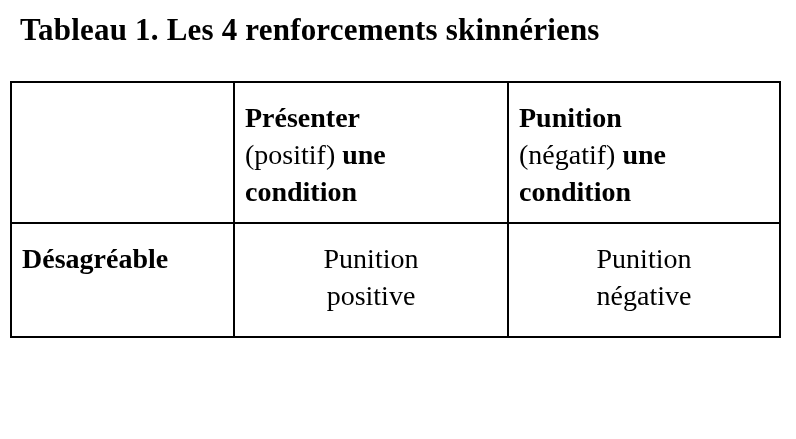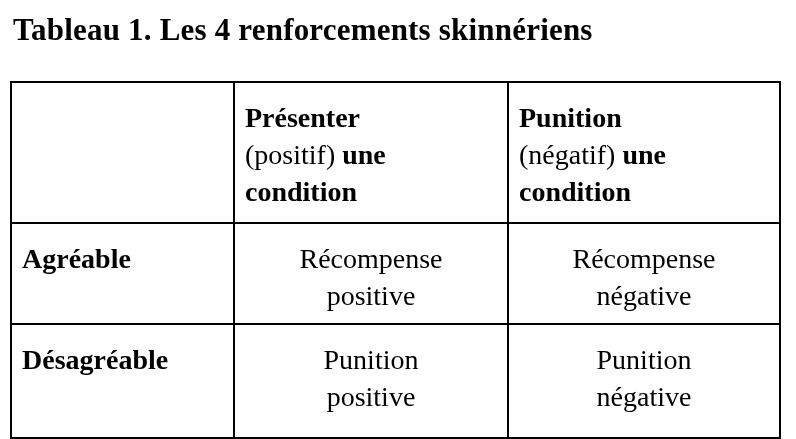--- a/index.html
+++ b/index.html
@@ -12,21 +12,21 @@
     font-family: "Liberation Serif", serif;
     color: #000000;
   }
   .page {
     width: 796px;
     height: 439px;
     position: relative;
   }
   .caption {
     margin: 0;
-    padding: 11px 0 0 13px;
+    padding: 11px 0 0 20px;
     font-size: 31px;
     line-height: 37px;
     font-weight: bold;
     letter-spacing: 0.2px;
   }
   table.grid {
     border-collapse: collapse;
     table-layout: fixed;
     margin: 33px 0 0 10px;
   }
@@ -76,31 +76,20 @@
         <span class="block"><span class="r">(positif)</span> <span class="b">une</span></span>
         <span class="block b">condition</span>
       </td>
       <td class="head">
         <span class="block b">Punition</span>
         <span class="block"><span class="r">(négatif)</span> <span class="b">une</span></span>
         <span class="block b">condition</span>
       </td>
     </tr>
 
-    <tr class="body-row-1">
-      <td class="rowlabel">Agréable</td>
-      <td class="datacell">
-        <span class="block">Récompense</span>
-        <span class="block">positive</span>
-      </td>
-      <td class="datacell">
-        <span class="block">Récompense</span>
-        <span class="block">négative</span>
-      </td>
-    </tr>
 
     <tr class="body-row-2">
       <td class="rowlabel">Désagréable</td>
       <td class="datacell">
         <span class="block">Punition</span>
         <span class="block">positive</span>
       </td>
       <td class="datacell">
         <span class="block">Punition</span>
         <span class="block">négative</span>

